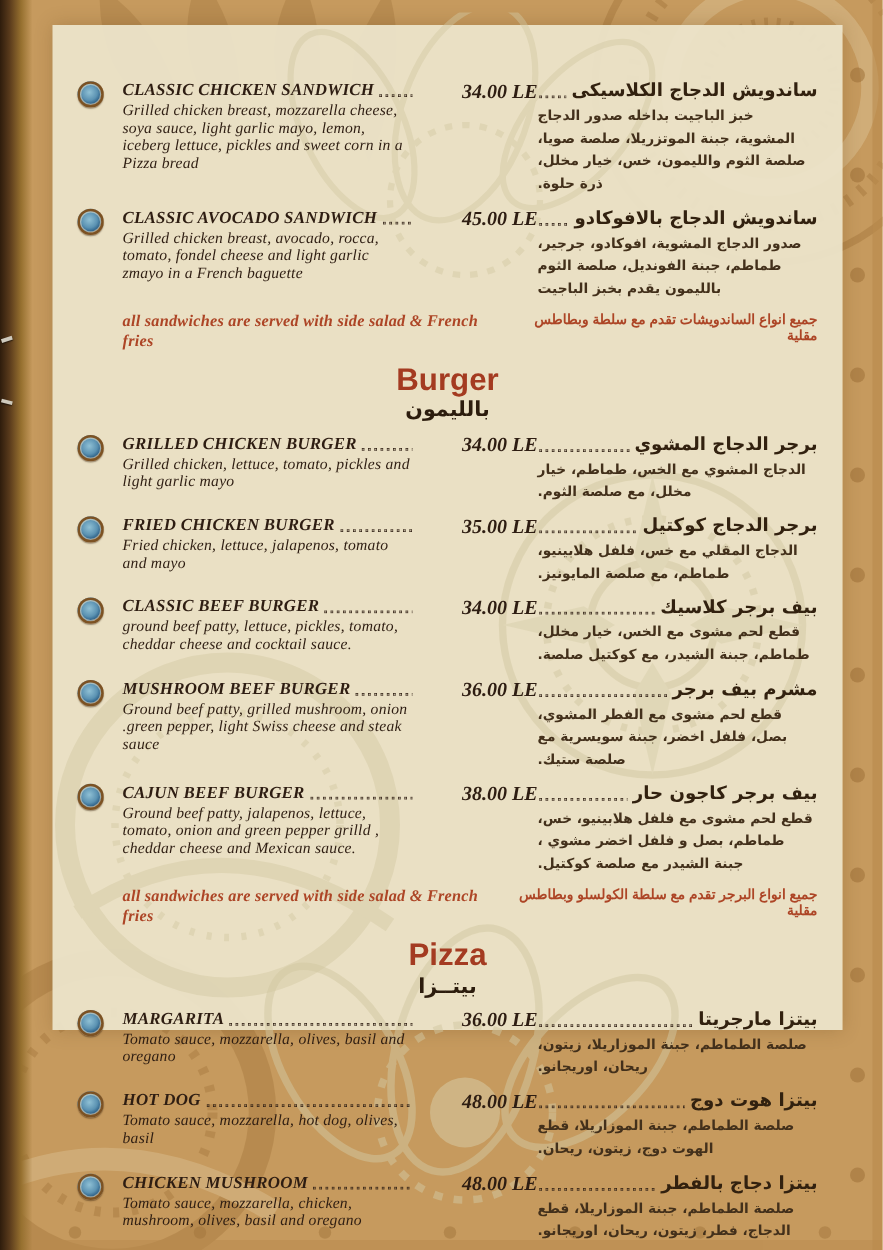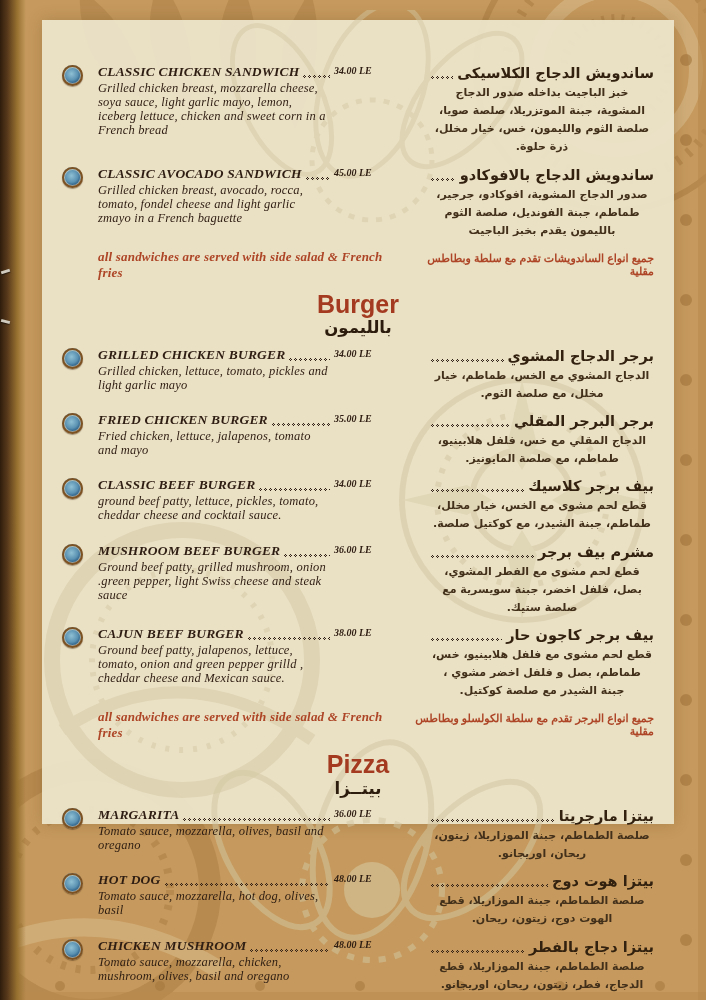--- a/index.html
+++ b/index.html
@@ -58,43 +58,43 @@
   .leader {
     flex: 1; height: 12px; margin-left: 3px; min-width: 8px;
     background-image: radial-gradient(circle, #32211612 0, #322116 1px, transparent 1.4px);
     background-size: 5px 5px; background-repeat: repeat-x; background-position: left bottom 1px;
   }
   .item-desc {
     font-size: 12.5px; font-style: italic; color: #2e1d12;
     line-height: 1.13; margin-top: 1px; letter-spacing: .2px;
   }
   .price {
-    font-size: 10px; font-style: italic; font-weight: bold;
-    color: #2e1d12; white-space: nowrap; padding-top: 1px;
-  }
-  .ar-block { direction: rtl; text-align: center; padding-top: 1px; }
+    font-size: 16px; font-style: italic; font-weight: bold;
+    color: #2e1d12; white-space: nowrap; padding-top: 1px; text-align: right;
+  }
+  .ar-block { direction: rtl; text-align: left; padding-top: 1px; }
   .ar-title-row { display: flex; align-items: flex-end; }
   .ar-name {
     font-family: "DejaVu Sans", sans-serif;
     font-size: 14.5px; font-weight: bold; color: #32210f; white-space: nowrap;
   }
   .ar-leader {
     flex: 1; height: 11px; margin-right: 4px; min-width: 8px;
     background-image: radial-gradient(circle, #32211612 0, #322116 1px, transparent 1.4px);
     background-size: 5px 5px; background-repeat: repeat-x; background-position: left bottom 1px;
   }
   .ar-desc {
     font-family: "DejaVu Sans", sans-serif;
     font-size: 11px; font-weight: bold; color: #43301b;
     line-height: 1.65; margin-top: 3px;
   }
 
   
   .note-row {
-    display: flex; justify-content: space-between; align-items: center;
+    display: flex; justify-content: space-between; align-items: flex-start;
     margin: 4px 0 6px 36px;
   }
   .note-en {
     font-size: 13px; font-style: italic; font-weight: bold;
     color: #ad4526; letter-spacing: .2px;
   }
   .note-ar {
     font-family: Liberation Sans, sans-serif; direction: rtl;
     font-size: 11px; font-weight: bold; color: #ad4526;
   }
@@ -214,21 +214,21 @@
 
     <div>
 
       <div class="menu-item">
         <span class="bullet"></span>
         <div class="en-block">
           <div class="title-row">
             <span class="item-name">CLASSIC CHICKEN SANDWICH</span>
             <span class="leader"></span>
           </div>
-          <div class="item-desc">Grilled chicken breast, mozzarella cheese, soya sauce, light garlic mayo, lemon, iceberg lettuce, chicken and sweet corn in a French bread</div>
+          <div class="item-desc">Grilled chicken breast, mozzarella cheese, soya sauce, light garlic mayo, lemon, iceberg lettuce, pickles and sweet corn in a Pizza bread</div>
         </div>
         <div class="price">34.00 LE</div>
         <div class="ar-block" dir="rtl">
           <div class="ar-title-row">
             <span class="ar-name">ساندويش الدجاج الكلاسيكى</span>
             <span class="ar-leader"></span>
           </div>
           <div class="ar-desc">خبز الباجيت بداخله صدور الدجاج المشوية، جبنة الموتزريلا، صلصة صويا، صلصة الثوم والليمون، خس، خيار مخلل، ذرة حلوة.</div>
         </div>
       </div>
@@ -288,21 +288,21 @@
         <div class="en-block">
           <div class="title-row">
             <span class="item-name">FRIED CHICKEN BURGER</span>
             <span class="leader"></span>
           </div>
           <div class="item-desc">Fried chicken, lettuce, jalapenos, tomato and mayo</div>
         </div>
         <div class="price">35.00 LE</div>
         <div class="ar-block" dir="rtl">
           <div class="ar-title-row">
-            <span class="ar-name">برجر البرجر المقلي</span>
+            <span class="ar-name">برجر الدجاج كوكتيل</span>
             <span class="ar-leader"></span>
           </div>
           <div class="ar-desc">الدجاج المقلي مع خس، فلفل هلابينيو، طماطم، مع صلصة المايونيز.</div>
         </div>
       </div>
 
       <div class="menu-item">
         <span class="bullet"></span>
         <div class="en-block">
           <div class="title-row">

